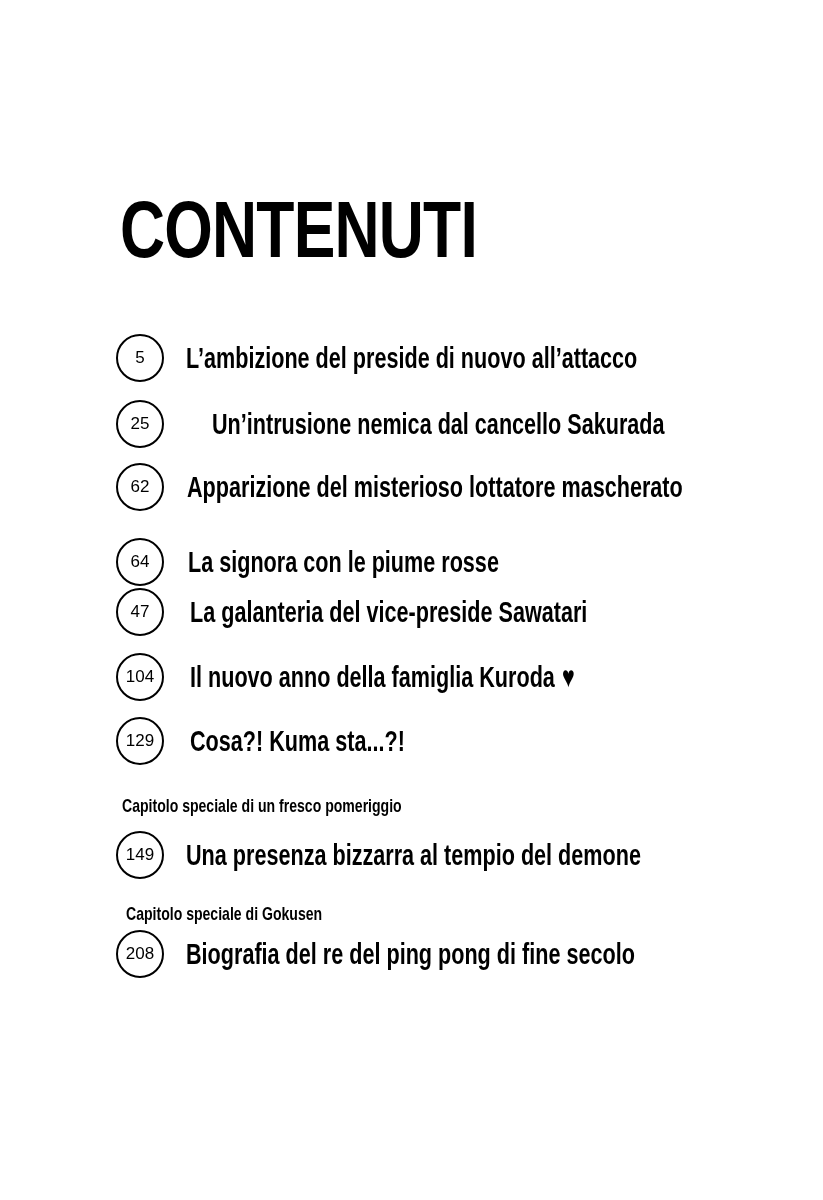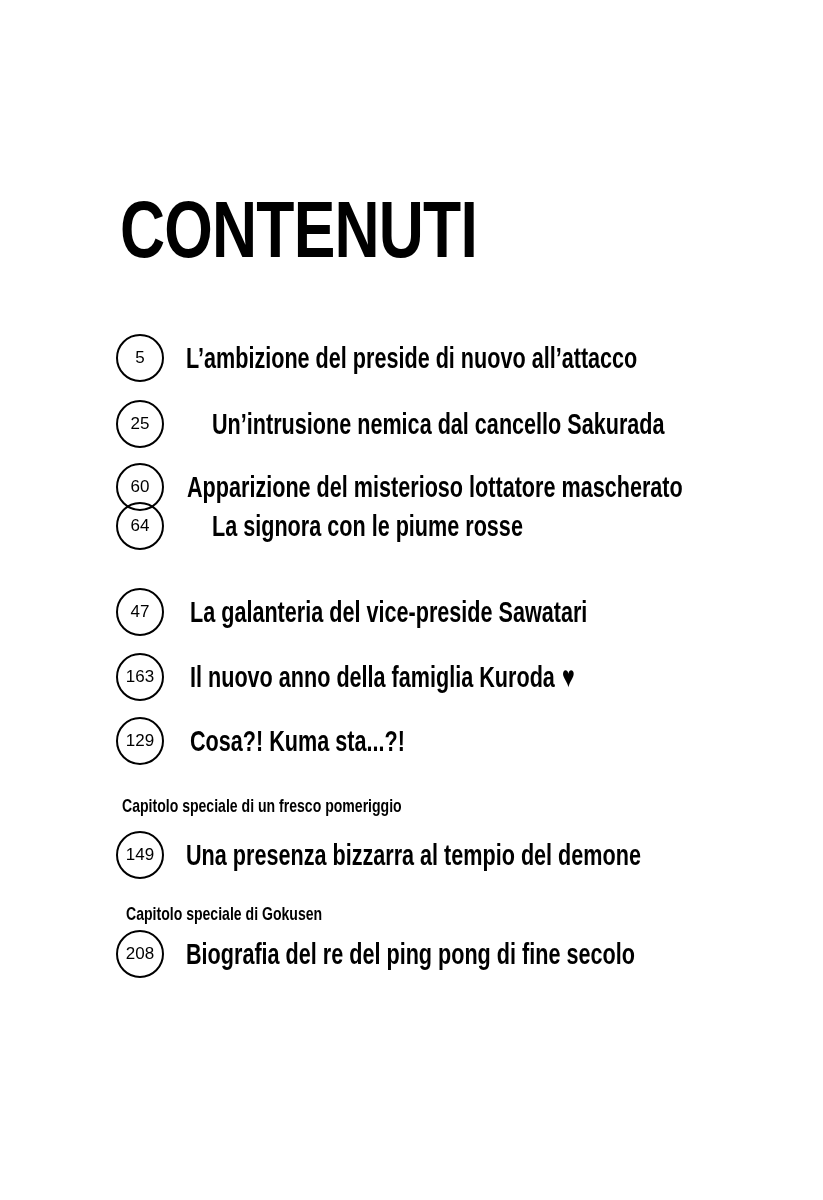--- a/index.html
+++ b/index.html
@@ -41,33 +41,33 @@
 <div id="entries">
     <div class="entry" style="top: 332px;">
       <div class="circle">5</div>
       <div class="entry-title" style="margin-left: 22px;">L’ambizione del preside di nuovo all’attacco</div>
     </div>
     <div class="entry" style="top: 398px; gap: 26px;">
       <div class="circle">25</div>
       <div class="entry-title" style="margin-left: 22px;">Un’intrusione nemica dal cancello Sakurada</div>
     </div>
     <div class="entry" style="top: 461px;">
-      <div class="circle">60</div>
+      <div class="circle">62</div>
       <div class="entry-title" style="margin-left: 23px;">Apparizione del misterioso lottatore mascherato</div>
     </div>
-    <div class="entry" style="top: 500px; gap: 24px;">
+    <div class="entry" style="top: 536px;">
       <div class="circle">64</div>
       <div class="entry-title" style="margin-left: 24px;">La signora con le piume rosse</div>
     </div>
     <div class="entry" style="top: 586px;">
       <div class="circle">47</div>
       <div class="entry-title" style="margin-left: 26px;">La galanteria del vice-preside Sawatari</div>
     </div>
     <div class="entry" style="top: 651px;">
-      <div class="circle">163</div>
+      <div class="circle">104</div>
       <div class="entry-title" style="margin-left: 26px;">Il nuovo anno della famiglia Kuroda<span class="heart">♥</span></div>
     </div>
     <div class="entry" style="top: 715px; text-align: center;">
       <div class="circle">129</div>
       <div class="entry-title" style="margin-left: 26px;">Cosa?! Kuma sta...?!</div>
     </div>
     <div class="section" style="top: 795px; left: 122px;">Capitolo speciale di un fresco pomeriggio</div>
     <div class="entry" style="top: 829px;">
       <div class="circle">149</div>
       <div class="entry-title" style="margin-left: 22px;">Una presenza bizzarra al tempio del demone</div>

